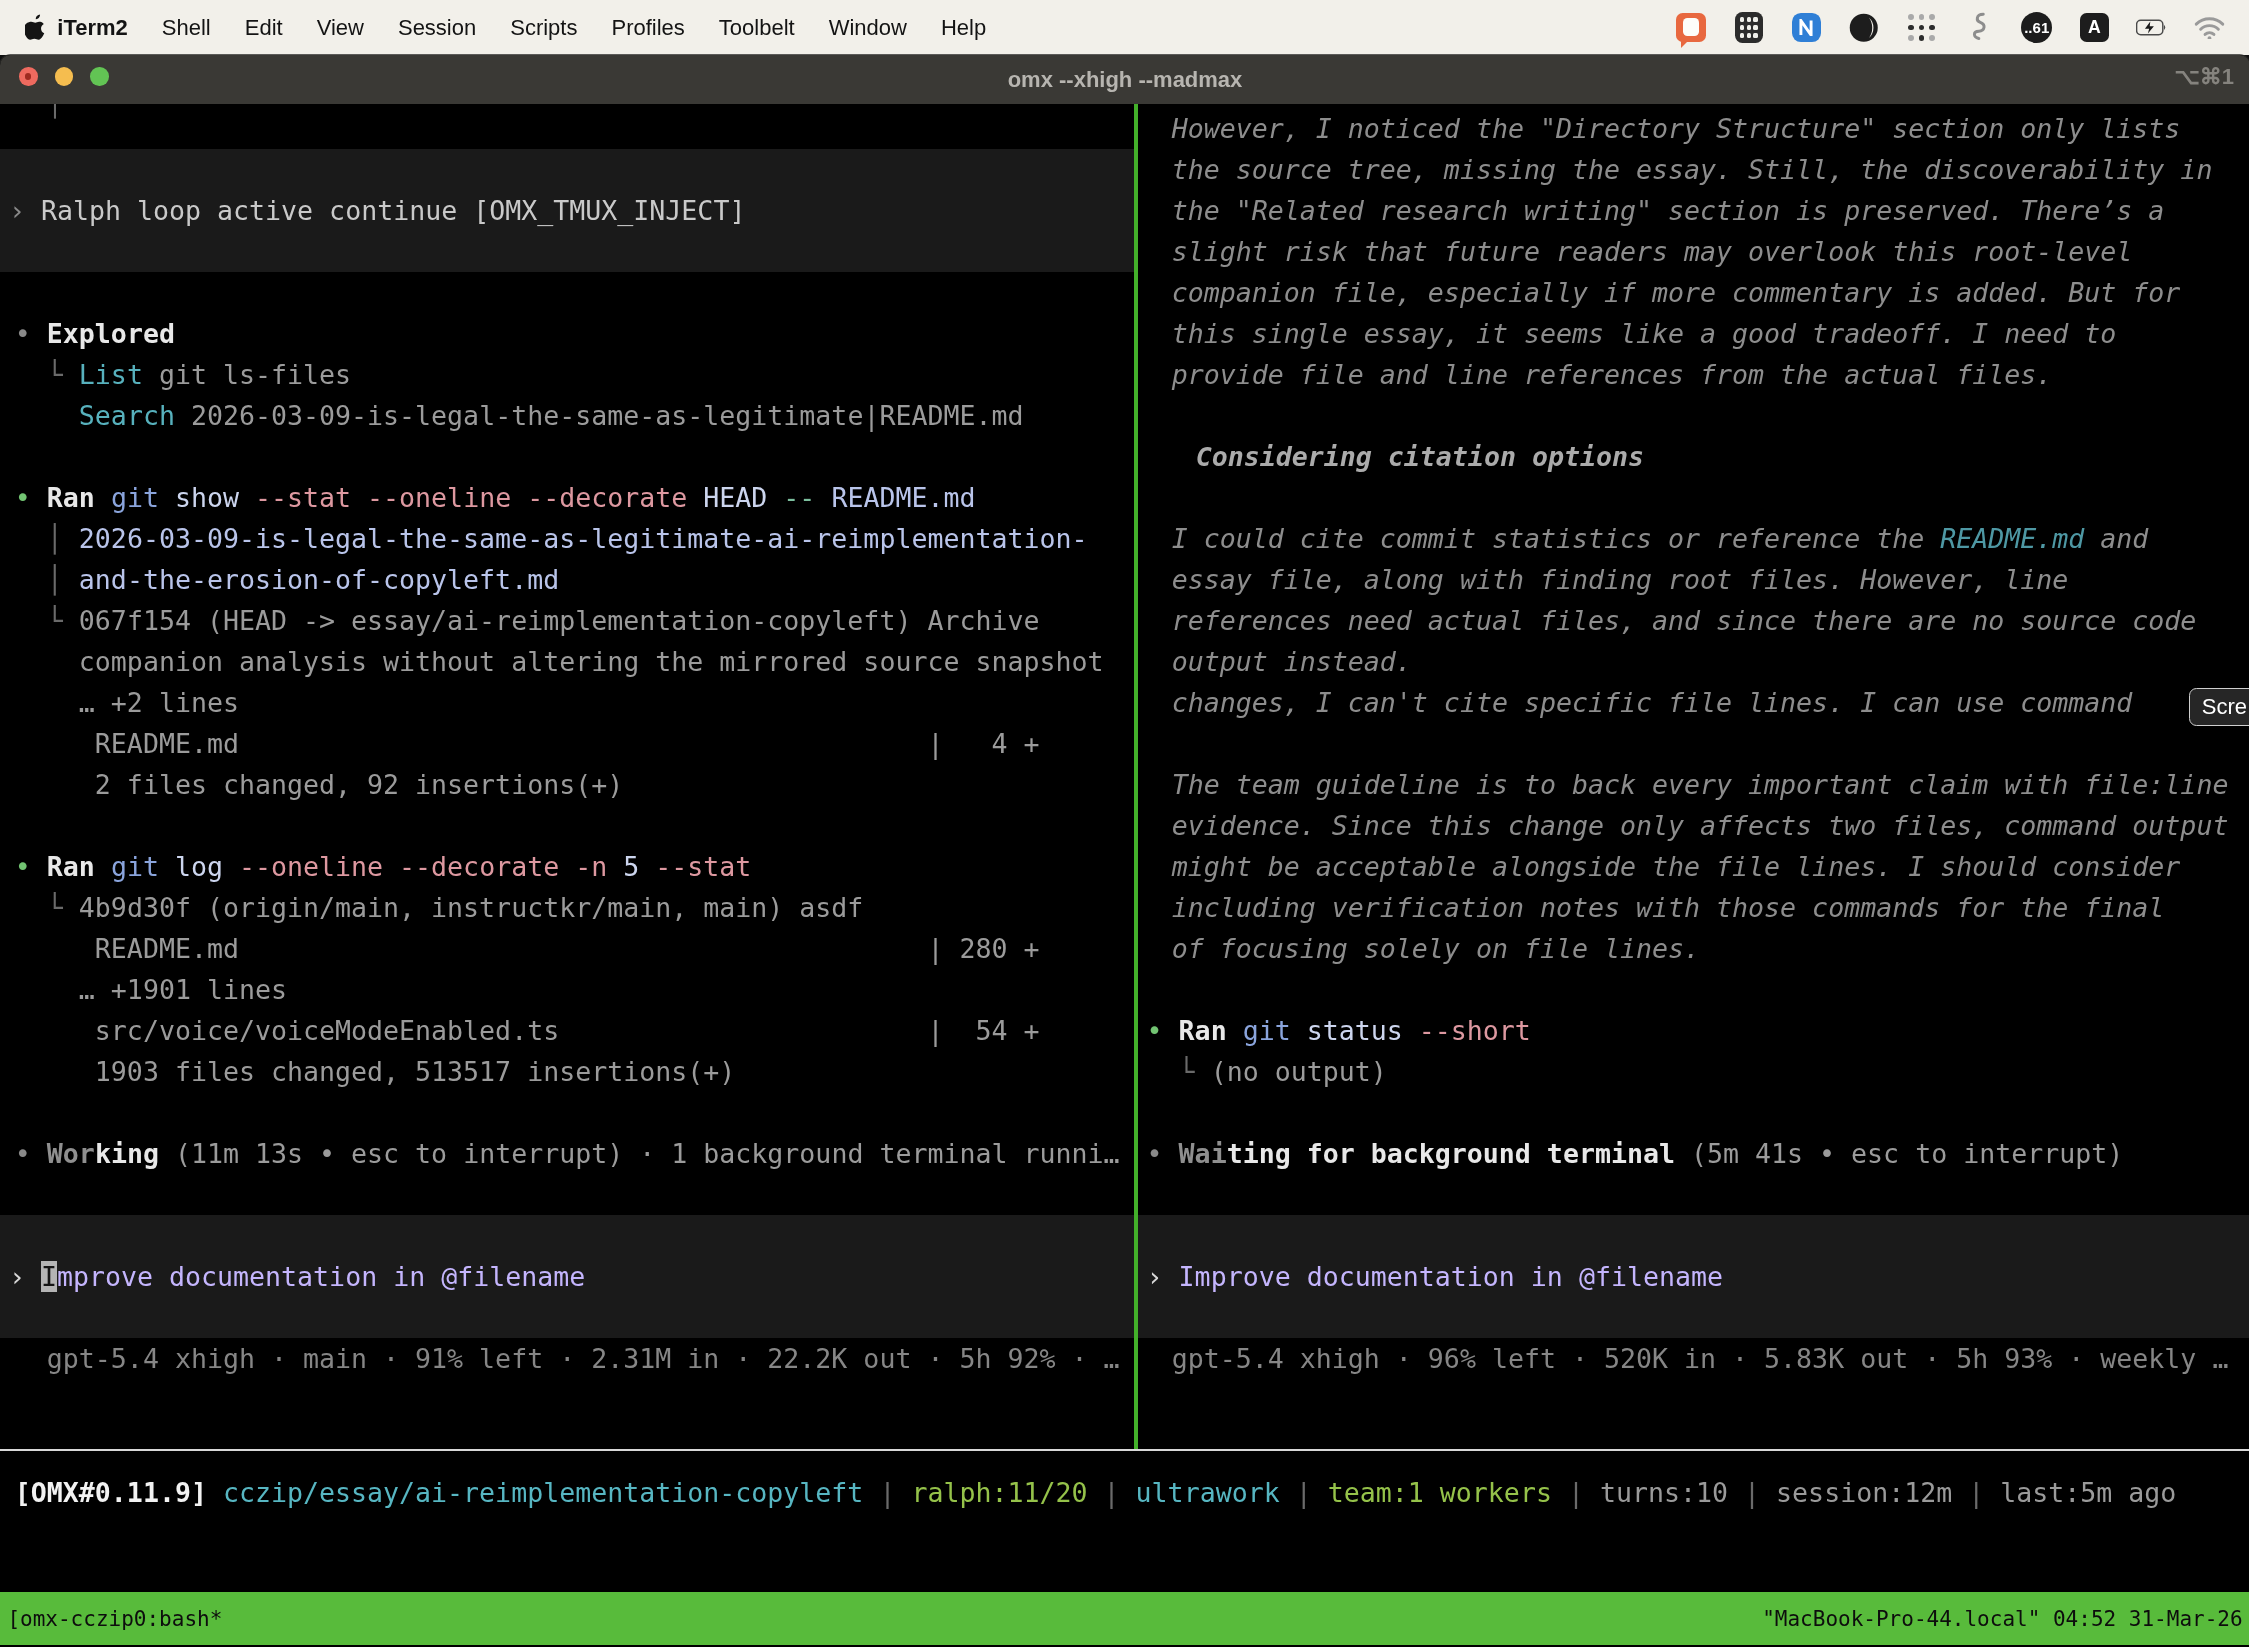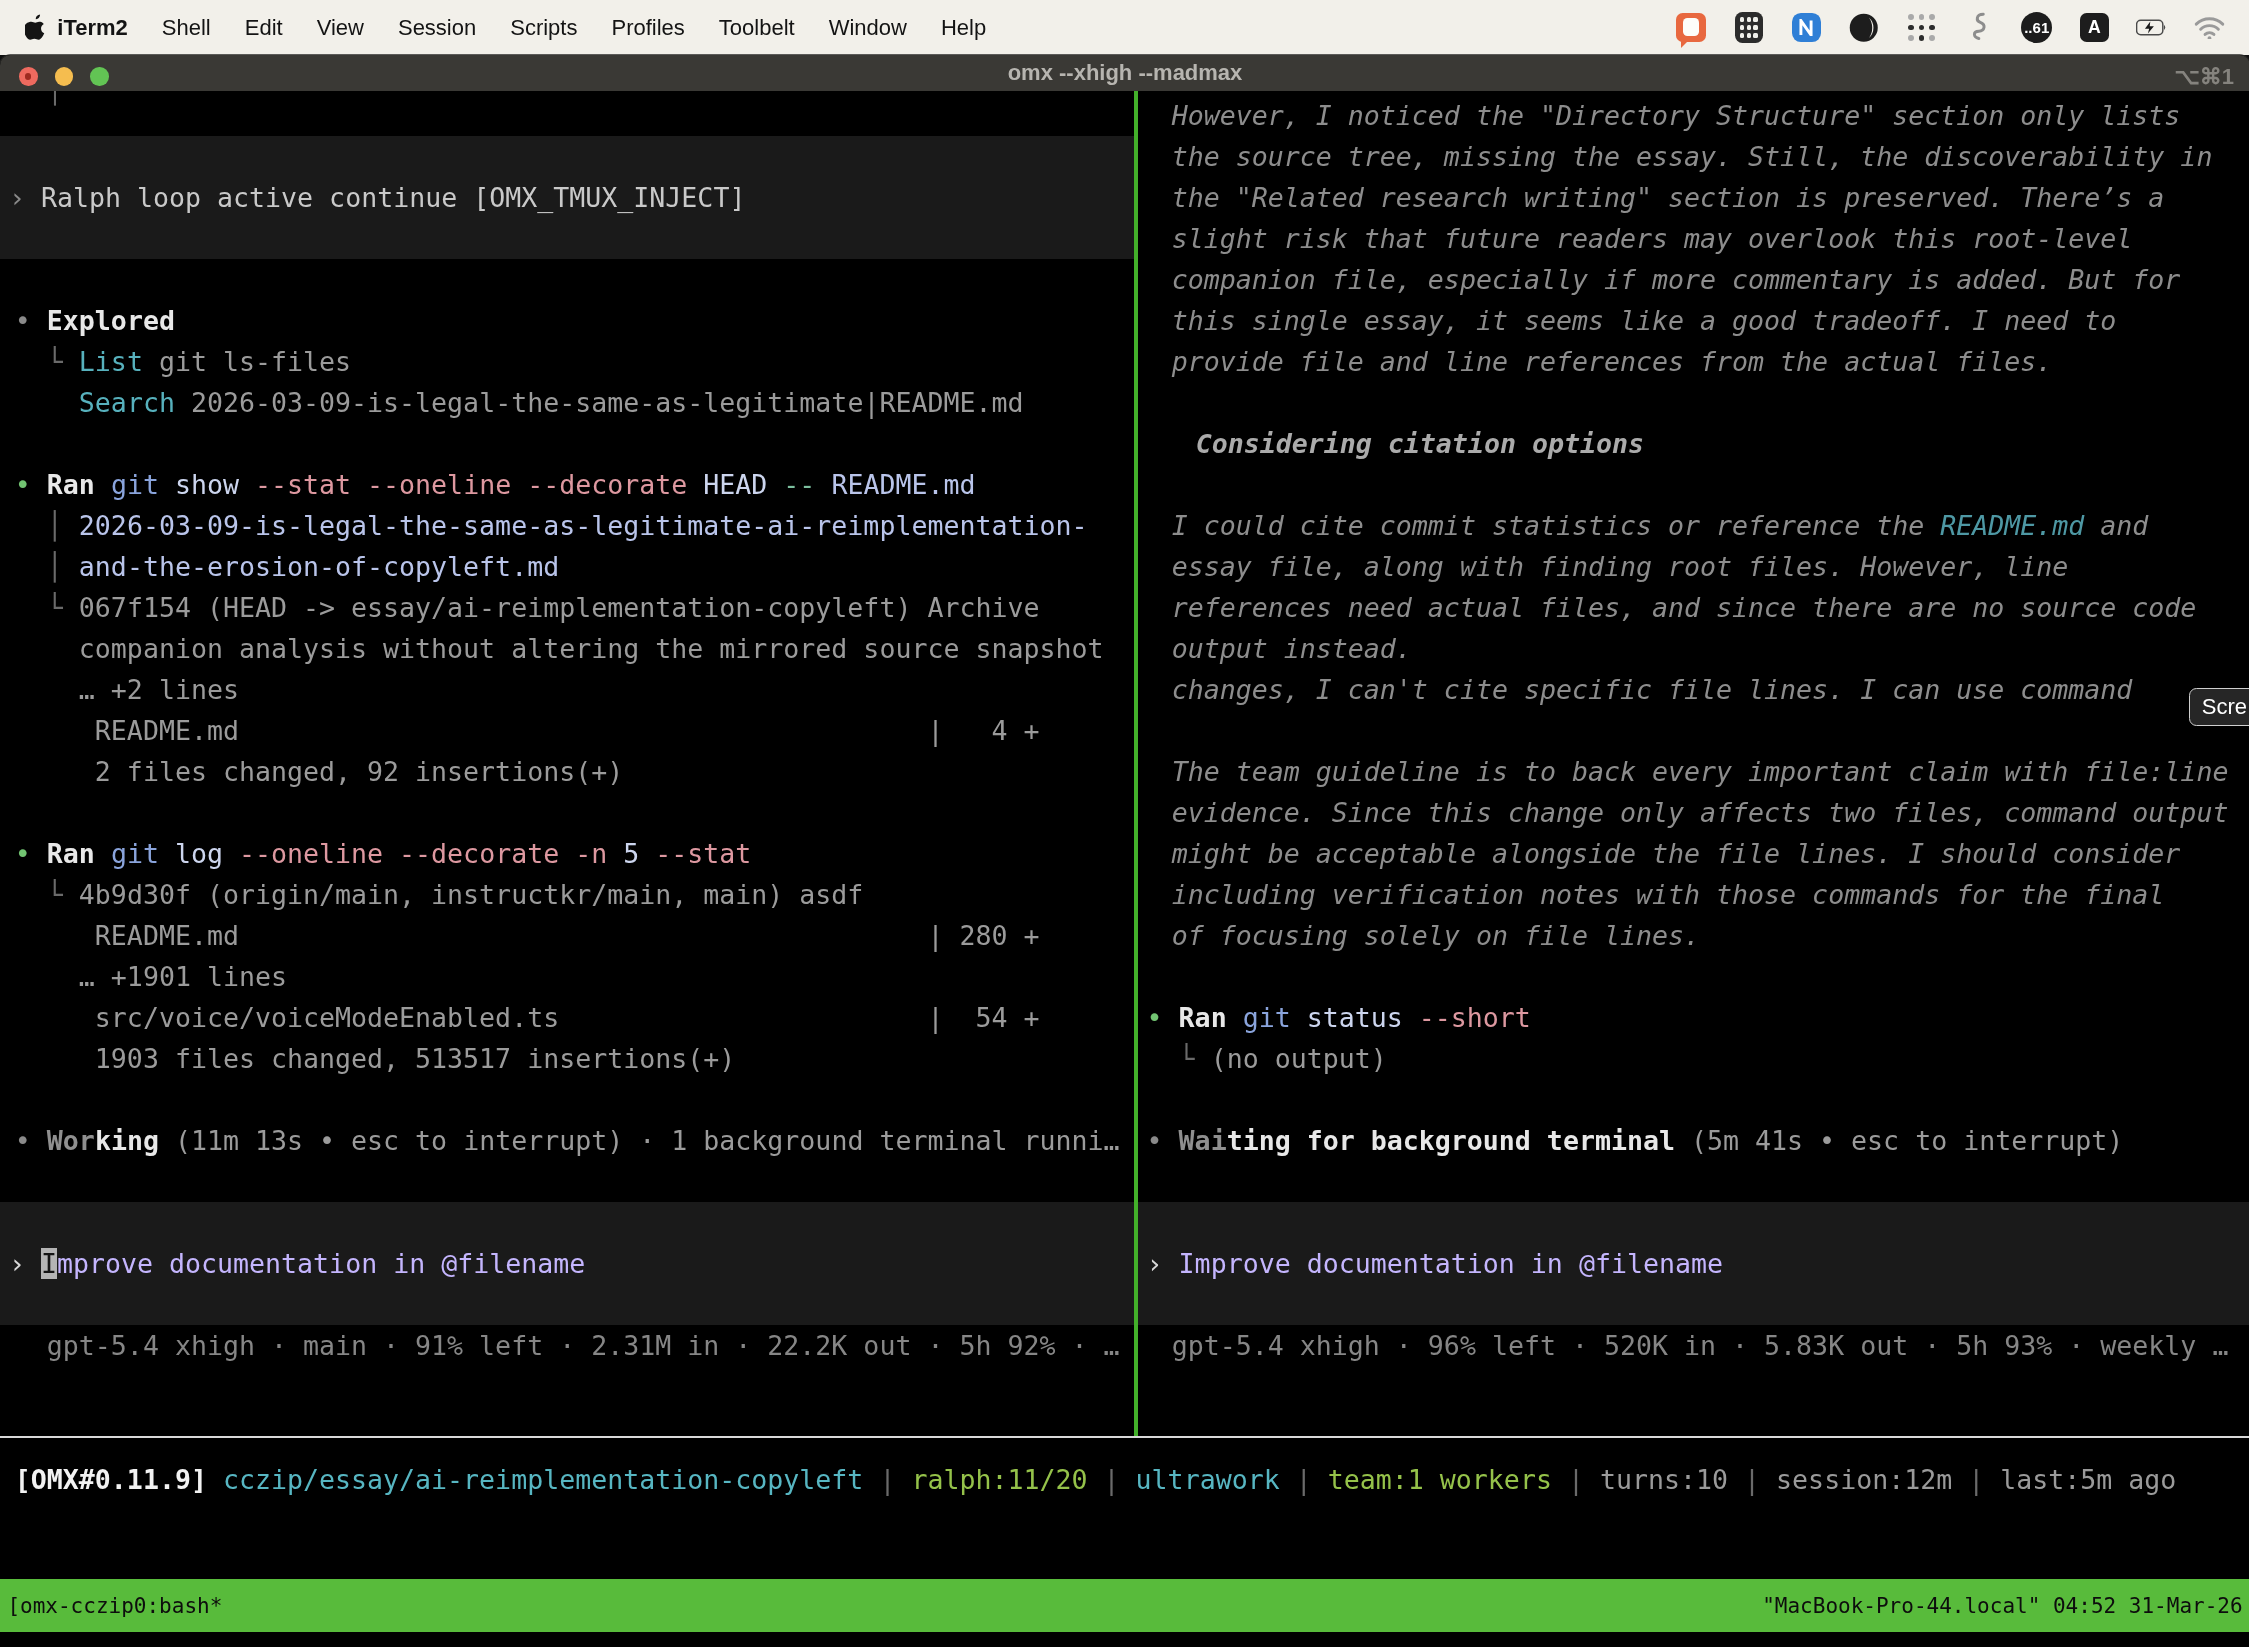--- a/index.html
+++ b/index.html
@@ -19,21 +19,21 @@
   .shield-grid{width:28px;height:31px;background:#2c2c2c;border-radius:7.4px;display:grid;grid-template-columns:repeat(3,1fr);place-items:center;padding:3.7px;box-sizing:border-box;}
   .shield-grid i{width:4.4px;height:4.4px;background:#efefea;border-radius:1.5px;}
   .blue-badge{width:29.5px;height:29.5px;border-radius:8.9px;background:#2f7fd6;display:flex;align-items:center;justify-content:center;}
   .dotgrid{display:grid;grid-template-columns:repeat(3,1fr);gap:4.4px;}
   .dotgrid i{width:5.9px;height:5.9px;border-radius:50%;}
   .circ-badge{width:31px;height:31px;border-radius:50%;background:#1d1d1d;color:#fff;font-size:15px;font-weight:700;display:flex;align-items:center;justify-content:center;letter-spacing:0;}
   .a-badge{width:29.5px;height:29.5px;border-radius:6.6px;background:#1d1d1d;color:#fff;font-weight:700;font-size:17.7px;display:flex;align-items:center;justify-content:center;}
 
   
   .window{position:absolute;left:0;top:55px;width:2250px;height:1593px;background:#000;border-radius:10.3px 10.3px 0 0;overflow:hidden;box-shadow:0 0 0 0.7px #2a2a28;}
-  .titlebar{position:relative;height:36px;background:#3a3935;display:flex;align-items:center;justify-content:center;}
+  .titlebar{position:relative;height:49px;background:#3a3935;display:flex;align-items:center;justify-content:center;}
   .lights{position:absolute;left:19px;top:0;height:43px;display:flex;align-items:center;gap:17px;}
   .light{width:18.5px;height:18.5px;border-radius:50%;}
   .light.red{background:#ee6a5f;position:relative;}
   .light.red:after{content:"";position:absolute;left:5.9px;top:5.9px;width:6.6px;height:6.6px;border-radius:50%;background:#9e2b20;}
   .light.yellow{background:#f5bd4f;}
   .light.green{background:#62c454;}
   .wtitle{color:#b7b5b0;font-weight:700;font-size:22px;}
   .whint{position:absolute;right:16px;top:0;height:43px;display:flex;align-items:center;color:#85837e;font-size:22px;font-weight:700;}
 
   

